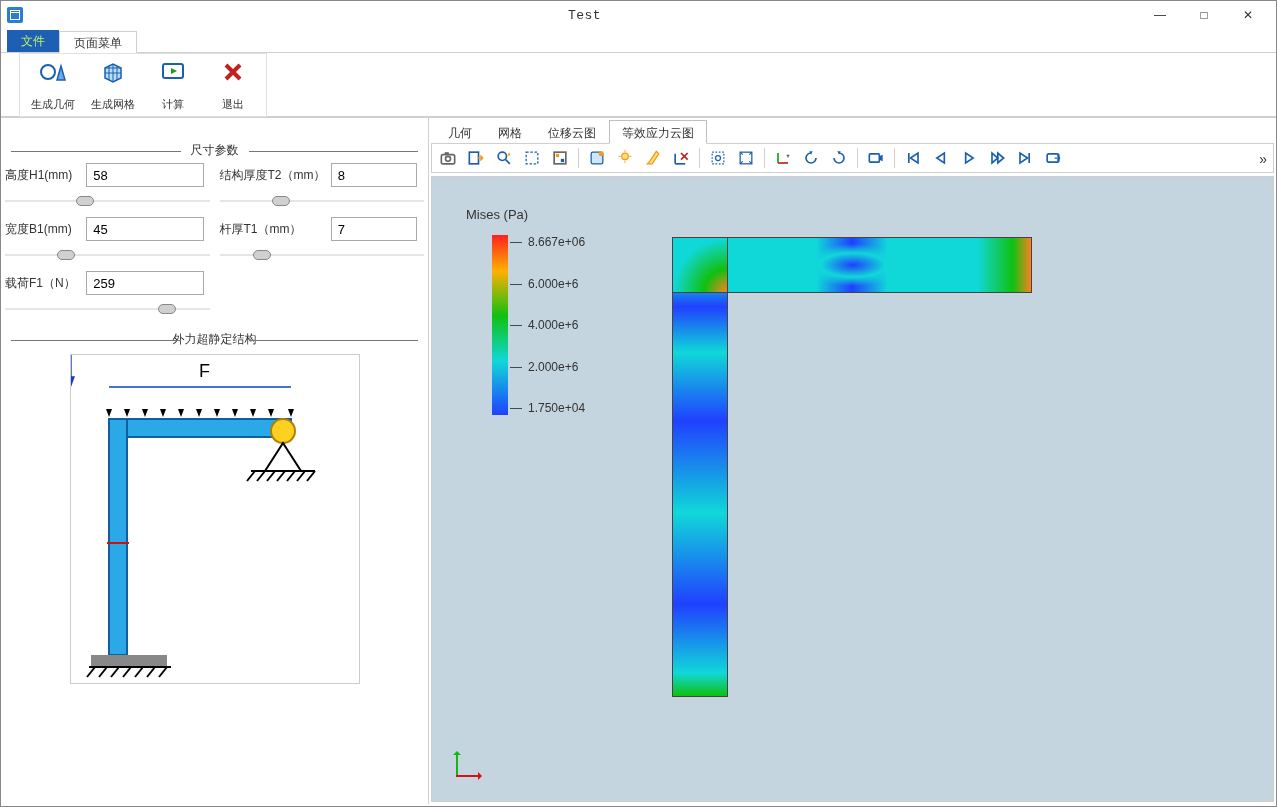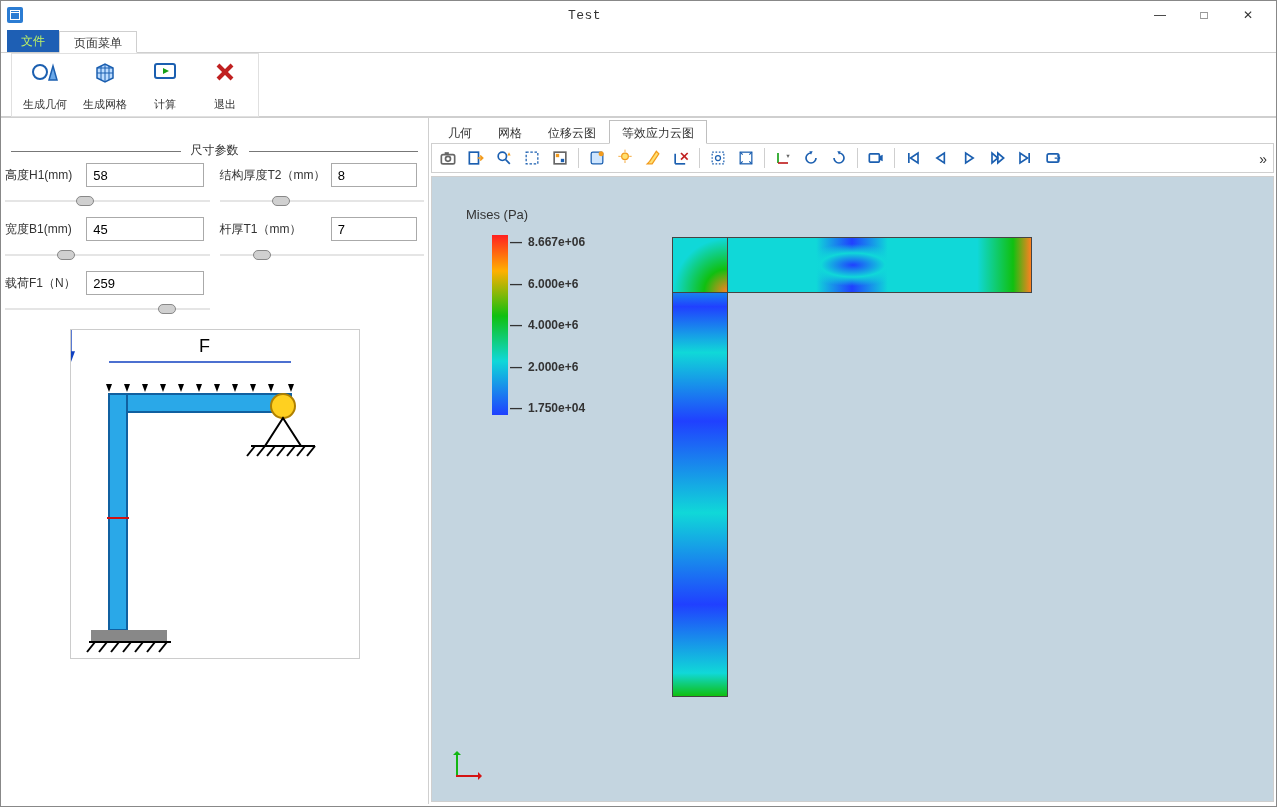--- a/index.html
+++ b/index.html
@@ -14,21 +14,21 @@
 .winbtn { width: 44px; height: 22px; display: flex; align-items: center; justify-content: center; cursor: pointer; }
 
 
 .ribbon-tabs { display: flex; align-items: flex-end; height: 24px; padding-left: 6px; border-bottom: 1px solid #cfcfcf; }
 .ribbon-tab { height: 22px; line-height: 22px; padding: 0 14px; font-size: 12px; cursor: pointer; }
 .ribbon-tab.file { background: #1e5fb4; color: #bef264; }
 .ribbon-tab.active { background: #fff; border: 1px solid #cfcfcf; border-bottom: 1px solid #fff; position: relative; top: 1px; }
 
 
 .ribbon { height: 64px; border-bottom: 1px solid #cfcfcf; display: flex; align-items: center; padding: 0 10px; gap: 14px; }
-.ribbon-group { display: flex; gap: 14px; border: 1px solid #e0e0e0; padding: 4px 10px; height: 64px; }
+.ribbon-group { display: flex; gap: 14px; border: 1px solid #e0e0e0; padding: 4px 10px; height: 64px; margin-left: 8px; }
 .ribbon-btn { display: flex; flex-direction: column; align-items: center; justify-content: space-between; width: 46px; cursor: pointer; font-size: 11px; }
 .ribbon-btn .ic { width: 28px; height: 28px; }
 
 
 .main { display: flex; height: calc(100% - 28px - 24px - 64px - 2px); border-top: 1px solid #cfcfcf; }
 .sidepanel { width: 428px; border-right: 1px solid #cfcfcf; padding: 16px 4px; }
 .fieldset-title { text-align: center; position: relative; margin: 8px 0 4px; }
 .fieldset-title::before, .fieldset-title::after { content:''; position:absolute; top:50%; width: calc(50% - 40px); border-top:1px solid #777; }
 .fieldset-title::before { left: 6px; }
 .fieldset-title::after { right: 6px; }
@@ -53,21 +53,21 @@
 .tb-btn { width: 24px; height: 24px; display: flex; align-items: center; justify-content: center; cursor: pointer; border-radius: 2px; }
 .tb-sep { width: 1px; height: 20px; background: #cfcfcf; margin: 0 2px; }
 .tb-chevron { position: absolute; right: 6px; top: 7px; font-size: 14px; cursor: pointer; }
 
 .viewport { flex: 1; margin: 2px; background: #c4d5e0; position: relative; border: 1px solid #cfcfcf; }
 
 
 .legend { position: absolute; left: 30px; top: 30px; font-family: Arial; font-size: 13px; }
 .legend .title { margin-bottom: 9px; margin-left: 4px; }
 .legend .bar { width: 16px; height: 180px; position: absolute; left: 30px; top: 28px; background: linear-gradient(to bottom, #ff2020 0%, #ffb000 20%, #10c010 45%, #10d8d8 70%, #2040ff 100%); }
-.legend .ticks { position: absolute; left: 48px; top: 28px; height: 180px; display: flex; flex-direction: column; justify-content: space-between; font-weight: bold; }
+.legend .ticks { position: absolute; left: 48px; top: 28px; height: 180px; display: flex; flex-direction: column; justify-content: space-between; }
 .legend .tick { display: flex; align-items: center; gap: 6px; font-size: 12px; }
 .legend .tick::before { content:'—'; }
 
 
 .contour { position: absolute; left: 240px; top: 60px; width: 360px; height: 460px; }
 .contour-h { position: absolute; left: 0; top: 0; width: 360px; height: 56px;
   background: radial-gradient(ellipse 80px 30px at 180px 50%, #2040ff 0%, #10d8d8 40%, transparent 70%),
               linear-gradient(90deg, #10c010 0%, #10d8d8 15%, #10d8d8 40%, #2040ff 50%, #10d8d8 60%, #10d8d8 85%, #10c010 95%, #ff8020 100%);
   border: 1px solid #444; }
 .contour-v { position: absolute; left: 0; top: 0; width: 56px; height: 460px;
@@ -172,20 +172,21 @@
 
     <div class="param-row">
       <div class="param-col">
         <span class="param-label">载荷F1（N）</span>
         <input class="param-input" value="259" style="">
         <div class="slider-wrap"><input type="range" min="0" max="100" value="82" style=""></div>
       </div>
       <div class="param-col"></div>
     </div>
 
+    <div class="fieldset-title">外力超静定结构</div>
     <div class="diagram-card">
       <svg viewBox="0 0 290 330" width="290" height="330">
 
         <text x="128" y="22" font-family="Times New Roman" font-size="18">F</text>
 
         <line x1="38" y1="32" x2="220" y2="32" stroke="#1040c0" stroke-width="1.5"></line>
 
         <g stroke="#1040c0" stroke-width="1.4" fill="#1040c0">
           <g id="ar">
               <line x1="0" y1="0" x2="0" y2="26"></line>

